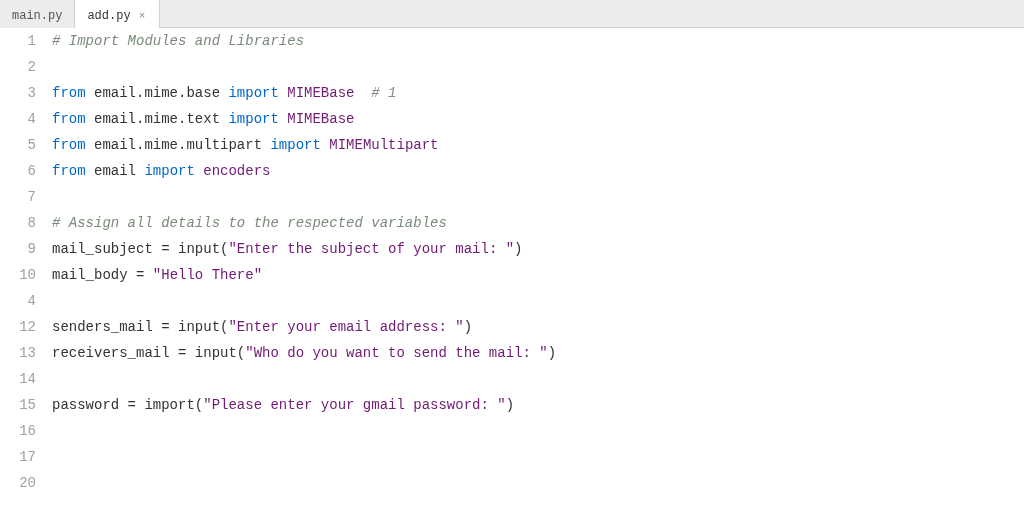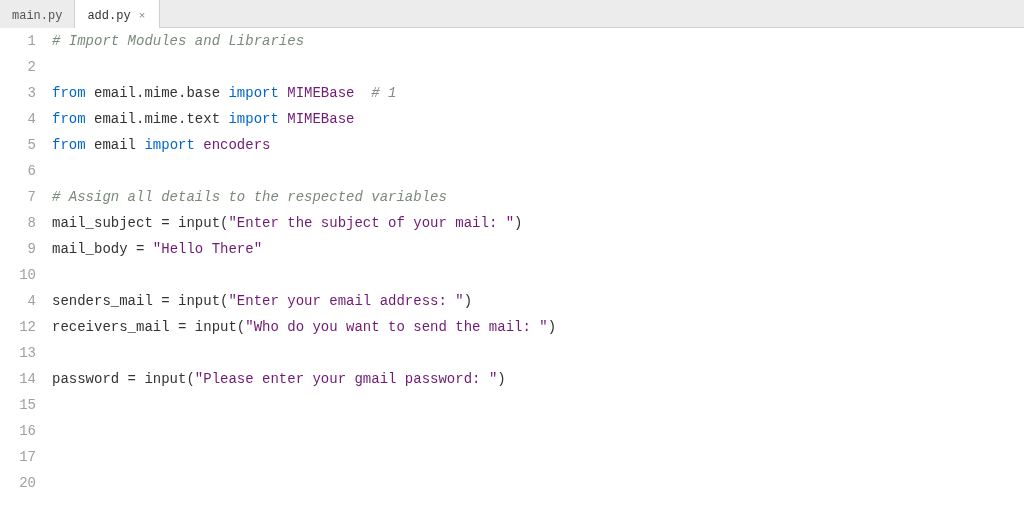--- a/index.html
+++ b/index.html
@@ -140,26 +140,27 @@
         <div class="line-num">16</div>
         <div class="line-num">17</div>
         <div class="line-num">20</div>
       </div>
     <div class="code-content">
 
     <div class="code-line"><span class="comment"># Import Modules and Libraries</span></div>
         <div class="code-line">&nbsp;</div>
         <div class="code-line"><span class="kw-blue">from</span><span class="plain"> email.mime.base </span><span class="kw-blue">import</span><span class="plain"> </span><span class="kw-teal">MIMEBase</span><span class="plain">  </span><span class="hash-comment"># 1</span></div>
         <div class="code-line"><span class="kw-blue">from</span><span class="plain"> email.mime.text </span><span class="kw-blue">import</span><span class="plain"> </span><span class="kw-teal">MIMEBase</span></div>
+        <div class="code-line"><span class="kw-blue">from</span><span class="plain"> email.mime.multipart </span><span class="kw-blue">import</span><span class="plain"> </span><span class="kw-teal">MIMEMultipart</span></div>
         <div class="code-line"><span class="kw-blue">from</span><span class="plain"> email </span><span class="kw-blue">import</span><span class="plain"> </span><span class="kw-teal">encoders</span></div>
         <div class="code-line">&nbsp;</div>
         <div class="code-line"><span class="comment"># Assign all details to the respected variables</span></div>
         <div class="code-line"><span class="plain">mail_subject = input(</span><span class="kw-teal">"Enter the subject of your mail: "</span><span class="plain">)</span></div>
         <div class="code-line"><span class="plain">mail_body = </span><span class="kw-teal">"Hello There"</span></div>
         <div class="code-line">&nbsp;</div>
         <div class="code-line"><span class="plain">senders_mail = input(</span><span class="kw-teal">"Enter your email address: "</span><span class="plain">)</span></div>
         <div class="code-line"><span class="plain">receivers_mail = input(</span><span class="kw-teal">"Who do you want to send the mail: "</span><span class="plain">)</span></div>
         <div class="code-line">&nbsp;</div>
-        <div class="code-line"><span class="plain">password = input(</span><span class="kw-teal">"Please enter your gmail password: "</span><span class="plain">)</span></div>
+        <div class="code-line"><span class="plain">password = import(</span><span class="kw-teal">"Please enter your gmail password: "</span><span class="plain">)</span></div>
         <div class="code-line">&nbsp;</div>
       </div>
   </div>
 </div>
 
 </body></html>

